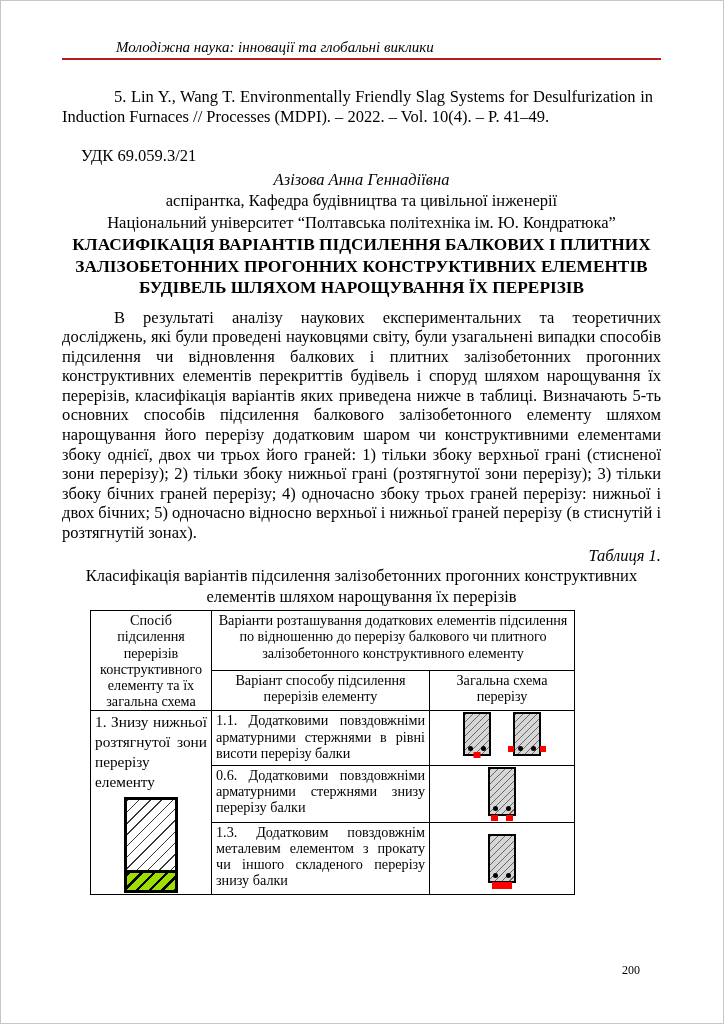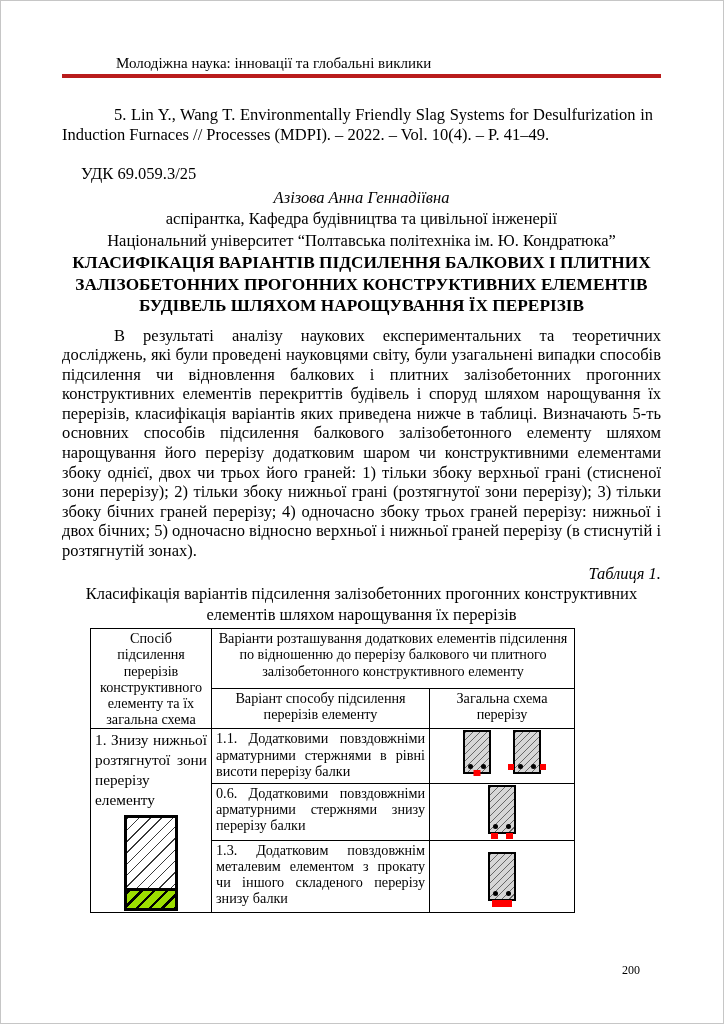--- a/index.html
+++ b/index.html
@@ -4,21 +4,21 @@
 <style>
   html,body{margin:0;padding:0;background:#fff;}
   .page{
     position:relative;width:724px;height:1024px;background:#fff;
     box-shadow:inset 0 0 0 1px #c6c6c6;overflow:hidden;
     font-family:"Liberation Serif",serif;color:#000;
   }
   .content{margin:0 63px 0 62px;width:599px;}
 
   
-  .running-head{padding-top:54px;border-bottom:4px solid #b91c1c;padding-bottom:2px;}
+  .running-head{padding-top:38px;border-bottom:2px solid #b91c1c;padding-bottom:2px;font-style:italic;}
   .running-head span{display:inline-block;padding-left:54px;font-size:15px;}
 
   
   .ref{margin:27px 8px 0 0;font-size:16.5px;line-height:19.6px;text-align:justify;text-indent:52px;}
 
   .udk{margin:20px 0 0 0;padding-left:19px;font-size:16.5px;line-height:19.6px;}
 
   .author-name{margin-top:3px;text-align:center;font-weight:normal;font-style:italic;font-size:16.5px;line-height:21.5px;}
   .author-role,.affiliation{text-align:center;font-size:16.5px;line-height:21.5px;}
 
@@ -77,21 +77,21 @@
 
 <div class="page">
   <div class="content">
 
     <div class="running-head">
       <span>Молодіжна наука: інновації та глобальні виклики</span>
     </div>
 
     <p class="ref">5. Lin Y., Wang T. Environmentally Friendly Slag Systems for Desulfurization in Induction Furnaces // Processes (MDPI). – 2022. – Vol. 10(4). – P. 41–49.</p>
 
-    <p class="udk">УДК 69.059.3/25</p>
+    <p class="udk">УДК 69.059.3/21</p>
 
     <div>
       <div class="author-name">Азізова Анна Геннадіївна</div>
       <div class="author-role">аспірантка, Кафедра будівництва та цивільної інженерії</div>
       <div class="affiliation">Національний університет “Полтавська політехніка ім. Ю. Кондратюка”</div>
     </div>
 
     <h1 class="title">КЛАСИФІКАЦІЯ ВАРІАНТІВ ПІДСИЛЕННЯ БАЛКОВИХ І ПЛИТНИХ ЗАЛІЗОБЕТОННИХ ПРОГОННИХ КОНСТРУКТИВНИХ ЕЛЕМЕНТІВ БУДІВЕЛЬ ШЛЯХОМ НАРОЩУВАННЯ ЇХ ПЕРЕРІЗІВ</h1>
 
     <p class="abstract">В результаті аналізу наукових експериментальних та теоретичних досліджень, які були проведені науковцями світу, були узагальнені випадки способів підсилення чи відновлення балкових і плитних залізобетонних прогонних конструктивних елементів перекриттів будівель і споруд шляхом нарощування їх перерізів, класифікація варіантів яких приведена нижче в таблиці. Визначають 5-ть основних способів підсилення балкового залізобетонного елементу шляхом нарощування його перерізу додатковим шаром чи конструктивними елементами збоку однієї, двох чи трьох його граней: 1) тільки збоку верхньої грані (стисненої зони перерізу); 2) тільки збоку нижньої грані (розтягнутої зони перерізу); 3) тільки збоку бічних граней перерізу; 4) одночасно збоку трьох граней перерізу: нижньої і двох бічних; 5) одночасно відносно верхньої і нижньої граней перерізу (в стиснутій і розтягнутій зонах).</p>

